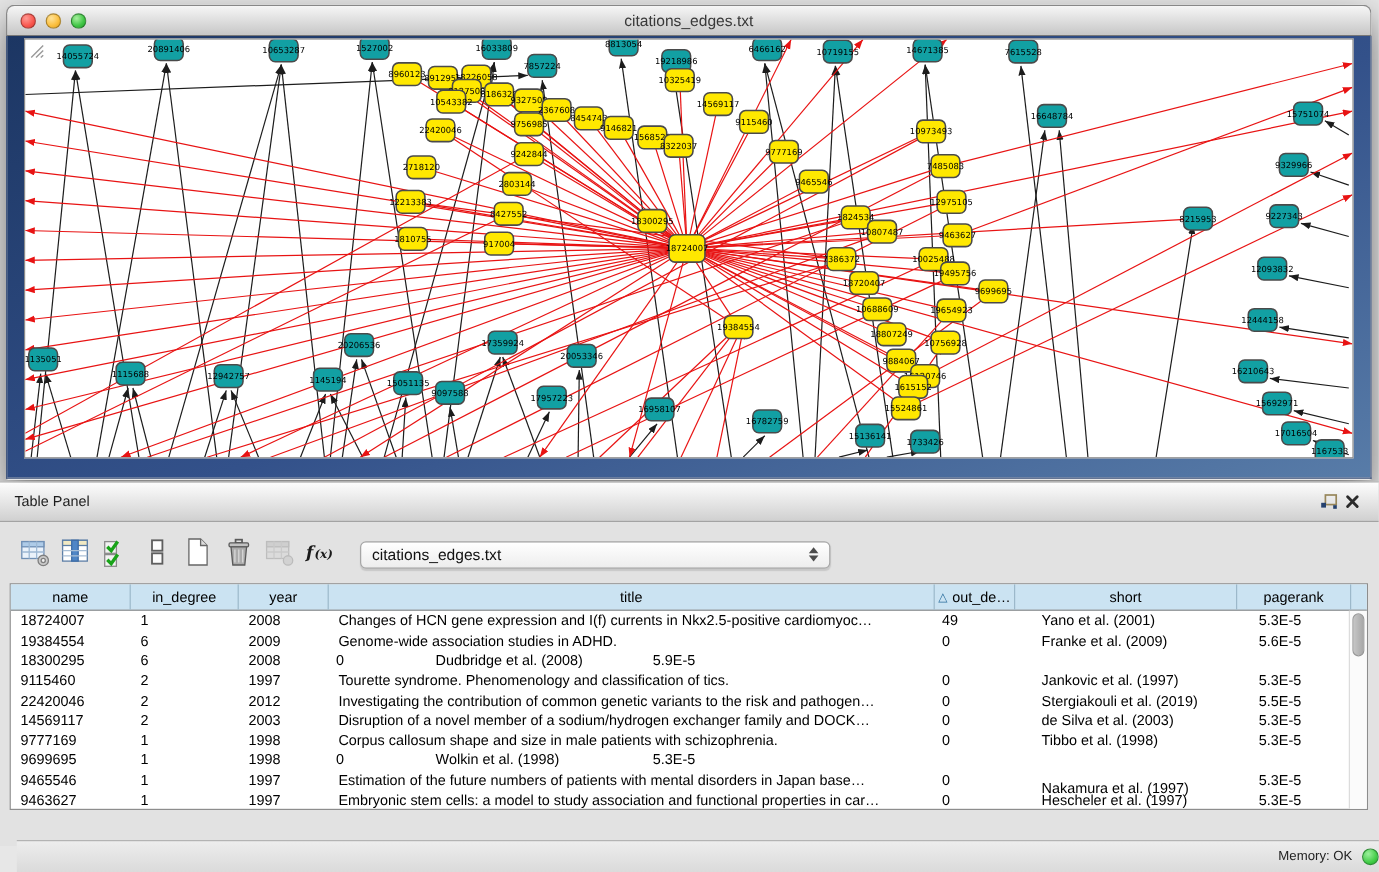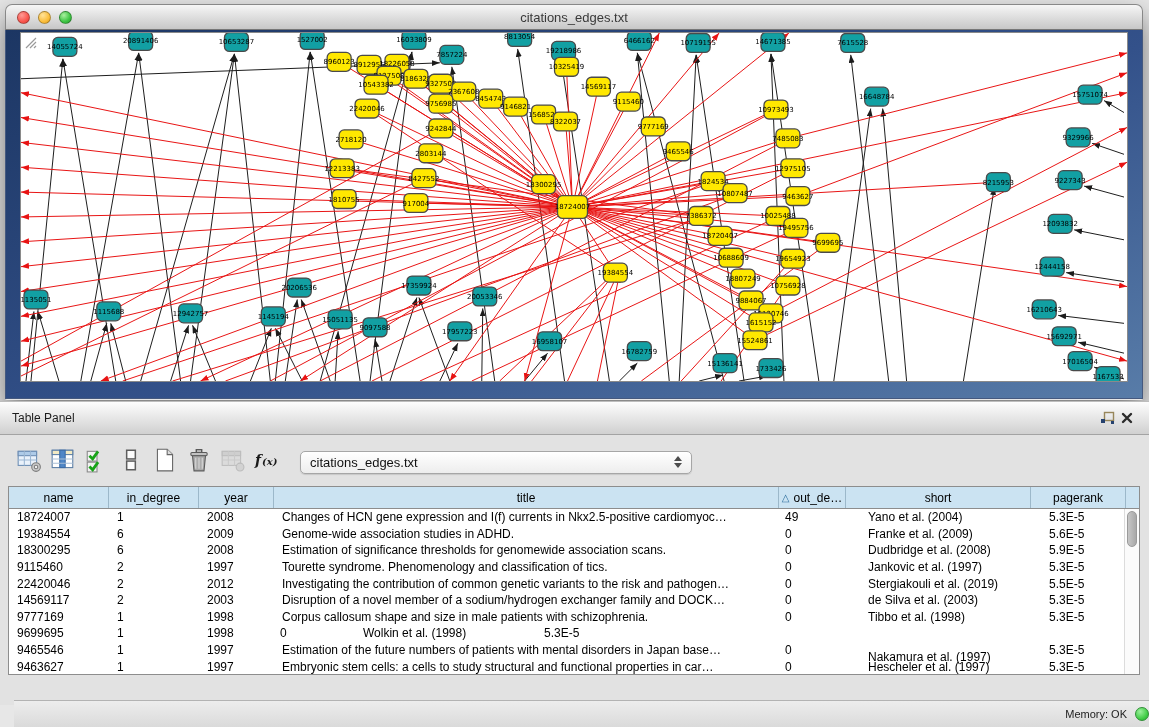--- a/index.html
+++ b/index.html
@@ -701,37 +701,36 @@
             <span>pagerank</span>
           </div>
         </div>
       <div class="tbody">
           <div class="tr">
             <div class="td" style="width: 100px; padding-left: 8px;">18724007</div>
             <div class="td" style="width: 90px; padding-left: 8px;">1</div>
             <div class="td" style="width: 75px; padding-left: 8px;">2008</div>
             <div class="td" style="width: 505px; padding-left: 8px;">Changes of HCN gene expression and I(f) currents in Nkx2.5-positive cardiomyoc…</div>
             <div class="td" style="width: 67px; padding-left: 6px;">49</div>
-            <div class="td" style="width: 185px; padding-left: 22px;">Yano et al. (2004)</div>
+            <div class="td" style="width: 185px; padding-left: 22px;">Yano et al. (2001)</div>
             <div class="td" style="width: 95px; padding-left: 18px;">5.3E-5</div>
           </div>
           <div class="tr">
             <div class="td" style="width: 100px; padding-left: 8px;">19384554</div>
             <div class="td" style="width: 90px; padding-left: 8px;">6</div>
             <div class="td" style="width: 75px; padding-left: 8px;">2009</div>
             <div class="td" style="width: 505px; padding-left: 8px;">Genome-wide association studies in ADHD.</div>
             <div class="td" style="width: 67px; padding-left: 6px;">0</div>
             <div class="td" style="width: 185px; padding-left: 22px;">Franke et al. (2009)</div>
             <div class="td" style="width: 95px; padding-left: 18px;">5.6E-5</div>
           </div>
           <div class="tr">
             <div class="td" style="width: 100px; padding-left: 8px;">18300295</div>
             <div class="td" style="width: 90px; padding-left: 8px;">6</div>
             <div class="td" style="width: 75px; padding-left: 8px;">2008</div>
-            <div class="td" style="width: 505px; padding-left: 8px;">Estimation of significance thresholds for genomewide association scans.</div>
             <div class="td" style="width: 67px; padding-left: 6px;">0</div>
             <div class="td" style="width: 185px; padding-left: 22px;">Dudbridge et al. (2008)</div>
             <div class="td" style="width: 95px; padding-left: 18px;">5.9E-5</div>
           </div>
           <div class="tr">
             <div class="td" style="width: 100px; padding-left: 8px;">9115460</div>
             <div class="td" style="width: 90px; padding-left: 8px;">2</div>
             <div class="td" style="width: 75px; padding-left: 8px;">1997</div>
             <div class="td" style="width: 505px; padding-left: 8px;">Tourette syndrome. Phenomenology and classification of tics.</div>
             <div class="td" style="width: 67px; padding-left: 6px;">0</div>
@@ -779,21 +778,21 @@
             <div class="td" style="width: 75px; padding-left: 8px;">1997</div>
             <div class="td" style="width: 505px; padding-left: 8px;">Estimation of the future numbers of patients with mental disorders in Japan base…</div>
             <div class="td" style="width: 67px; padding-left: 6px;">0</div>
             <div class="td" style="width: 185px; padding-left: 22px; margin-top: 14px;">Nakamura et al. (1997)</div>
             <div class="td" style="width: 95px; padding-left: 18px;">5.3E-5</div>
           </div>
           <div class="tr">
             <div class="td" style="width: 100px; padding-left: 8px;">9463627</div>
             <div class="td" style="width: 90px; padding-left: 8px;">1</div>
             <div class="td" style="width: 75px; padding-left: 8px;">1997</div>
-            <div class="td" style="width: 505px; padding-left: 8px;">Embryonic stem cells: a cells to study structural and functional properties in car…</div>
+            <div class="td" style="width: 505px; padding-left: 8px;">Embryonic stem cells: a model to study association and functional properties in car…</div>
             <div class="td" style="width: 67px; padding-left: 6px;">0</div>
             <div class="td" style="width: 185px; padding-left: 22px;">Hescheler et al. (1997)</div>
             <div class="td" style="width: 95px; padding-left: 18px;">5.3E-5</div>
           </div>
         </div>
       <div class="vscroll">
         <div class="vthumb"></div>
       </div>
     </div>
 

